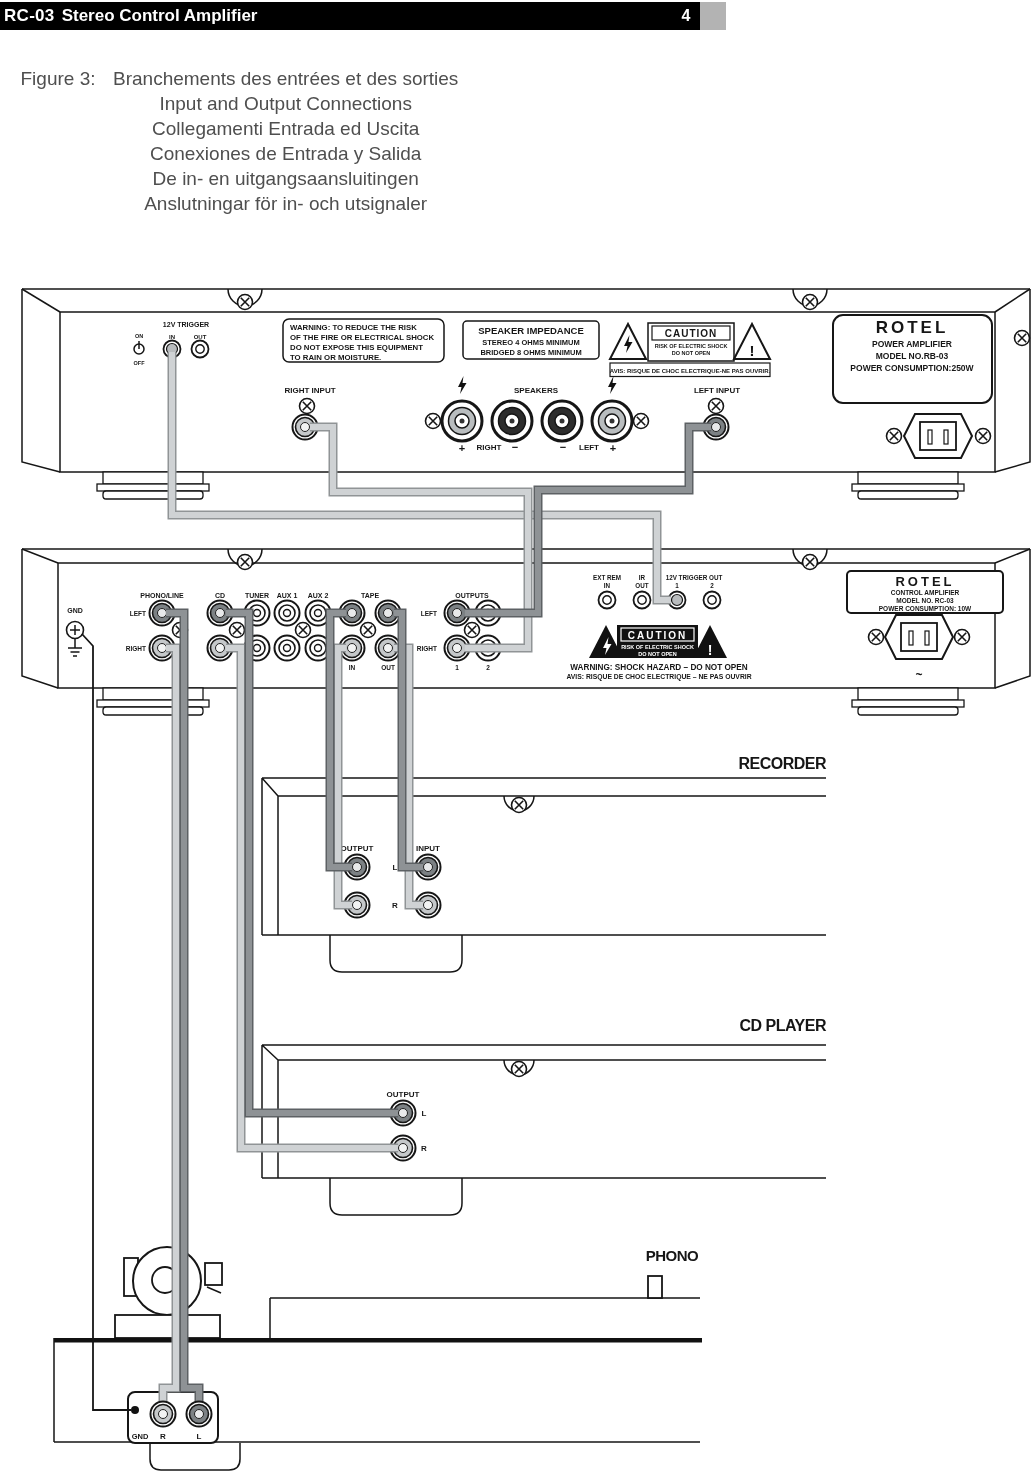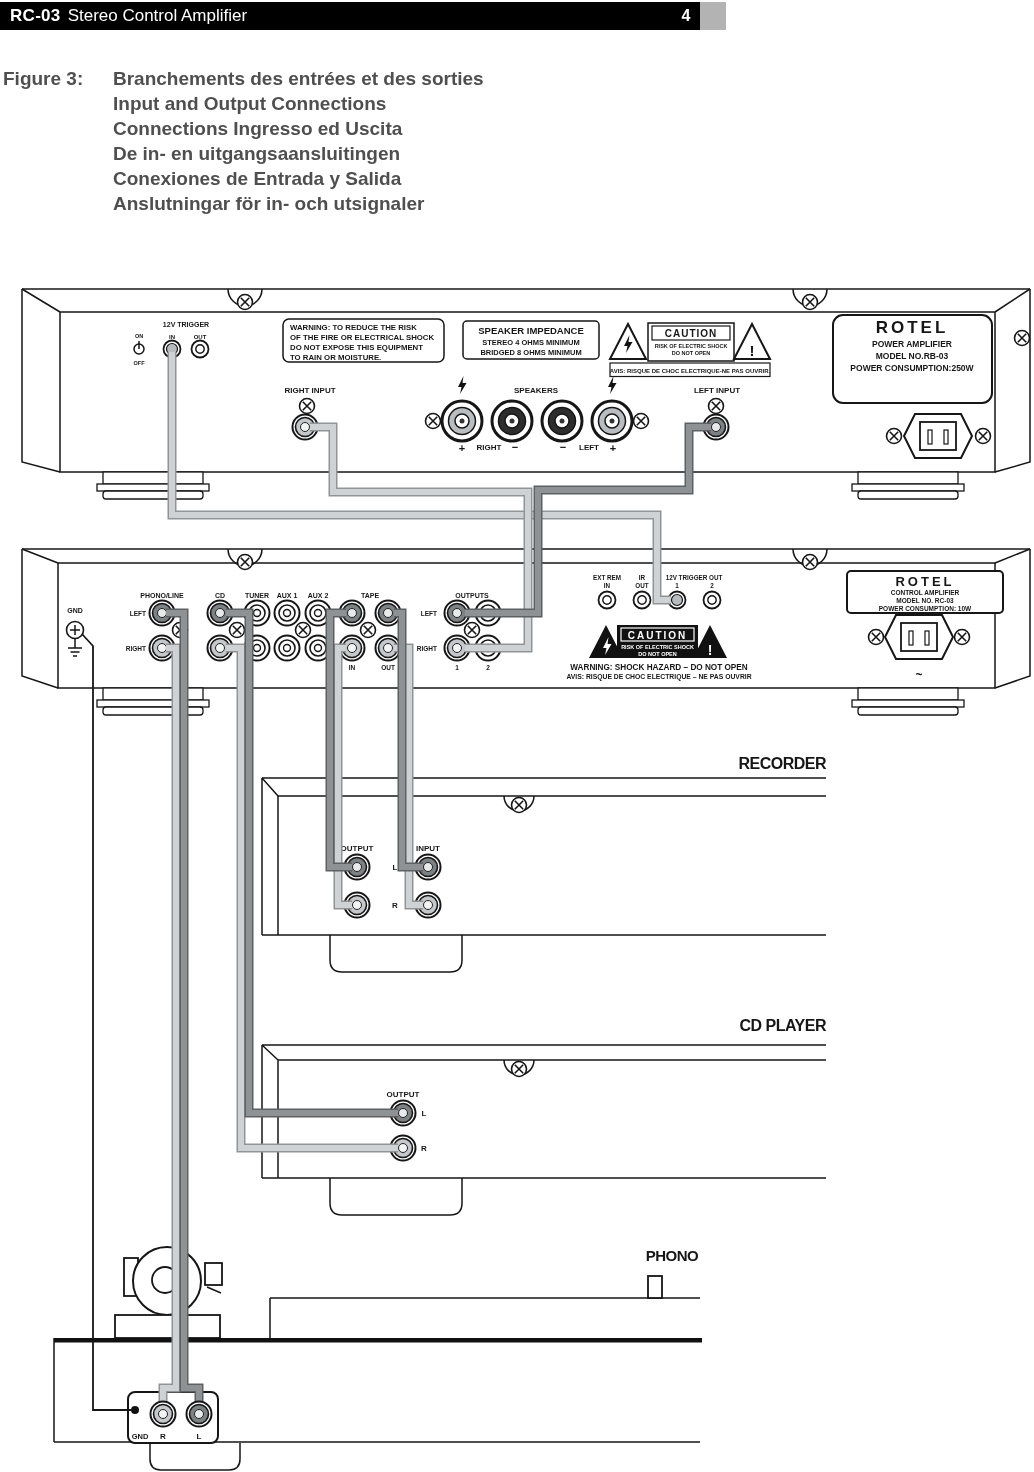--- a/index.html
+++ b/index.html
@@ -1,28 +1,28 @@
 <!DOCTYPE html>
 <html style="--header_bg: #000000; --page_gray: #b3b3b3; --title_gray: #4f4f4f; --cable_dark: #8e9295; --cable_dark_edge: #5d6164; --cable_light: #cfd2d4; --cable_light_edge: #909496; --jack_dark: #7c8184; --jack_light: #c5c8ca;"><head>
 <meta charset="utf-8">
 <style>
   html,body{margin:0;padding:0;background:#fff;}
   #page{position:relative;width:1034px;height:1472px;background:#fff;overflow:hidden;
         font-family:"Liberation Sans",sans-serif;}
   
   .header-bar{position:absolute;left:0;top:2px;width:672px;height:28px;background:var(--header_bg);
-      color:#fff;display:flex;align-items:center;padding-left:10px;box-sizing:border-box;font-size:17px;}
+      color:#fff;display:flex;align-items:center;padding-left:4px;box-sizing:border-box;font-size:17px;}
   .header-bar .model{font-weight:bold;margin-right:7px;letter-spacing:.3px;}
-  .header-bar .htitle{font-weight:normal;}
+  .header-bar .htitle{font-weight:bold;}
   .page-num{position:absolute;left:672px;top:2px;width:28px;height:28px;background:var(--header_bg);
       color:#fff;font-weight:bold;font-size:16px;display:flex;align-items:center;justify-content:center;}
   .page-gray{position:absolute;left:700px;top:2px;width:26px;height:28px;background:var(--page_gray);}
   
   .fig{position:absolute;left:3px;top:66px;display:flex;color:var(--title_gray);
-       font-size:19px;font-weight:bold;line-height:25px;}
+       font-size:19px;font-weight:normal;line-height:25px;text-align:center;}
   .fig .flabel{width:110px;}
   
   svg{position:absolute;left:0;top:0;}
   svg text{font-family:"Liberation Sans",sans-serif;fill:#161616;font-weight:bold;}
   svg text.wt{fill:#ffffff;}
   .ln{stroke:#161616;stroke-width:1.5;fill:none;}
   .ln2{stroke:#161616;stroke-width:2;fill:none;}
   .fw{fill:#ffffff;}
   .fb{fill:#111111;}
   .cable-l-edge{stroke:var(--cable_light_edge);stroke-width:9;fill:none;}
@@ -41,23 +41,23 @@
     <span class="htitle">Stereo Control Amplifier</span>
   </div>
   <div class="page-num">4</div>
   <div class="page-gray"></div>
 
   <div class="fig">
     <div class="flabel">Figure 3:</div>
     <div>
       <div>Branchements des entrées et des sorties</div>
       <div>Input and Output Connections</div>
-      <div>Connections Ingresso ed Uscita</div>
+      <div>Collegamenti Entrada ed Uscita</div>
+      <div>Conexiones de Entrada y Salida</div>
       <div>De in- en uitgangsaansluitingen</div>
-      <div>Conexiones de Entrada y Salida</div>
       <div>Anslutningar för in- och utsignaler</div>
     </div>
   </div>
 
   <svg width="1034" height="1472" viewBox="0 0 1034 1472">
     <defs>
       <g id="jack-open">
         <circle r="12.5" class="fw" stroke="#161616" stroke-width="2"></circle>
         <circle r="8" class="fw" stroke="#161616" stroke-width="1.6"></circle>
         <circle r="3.5" class="fw" stroke="#161616" stroke-width="1.4"></circle>

